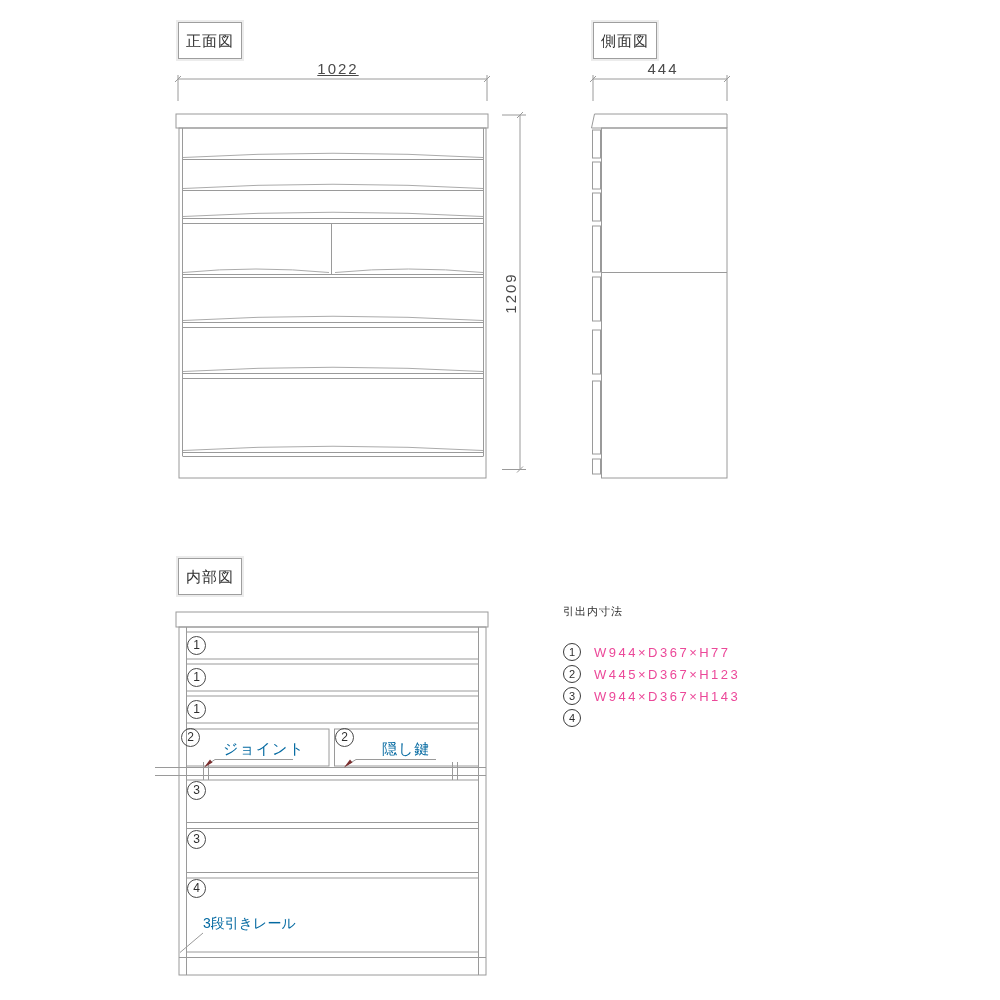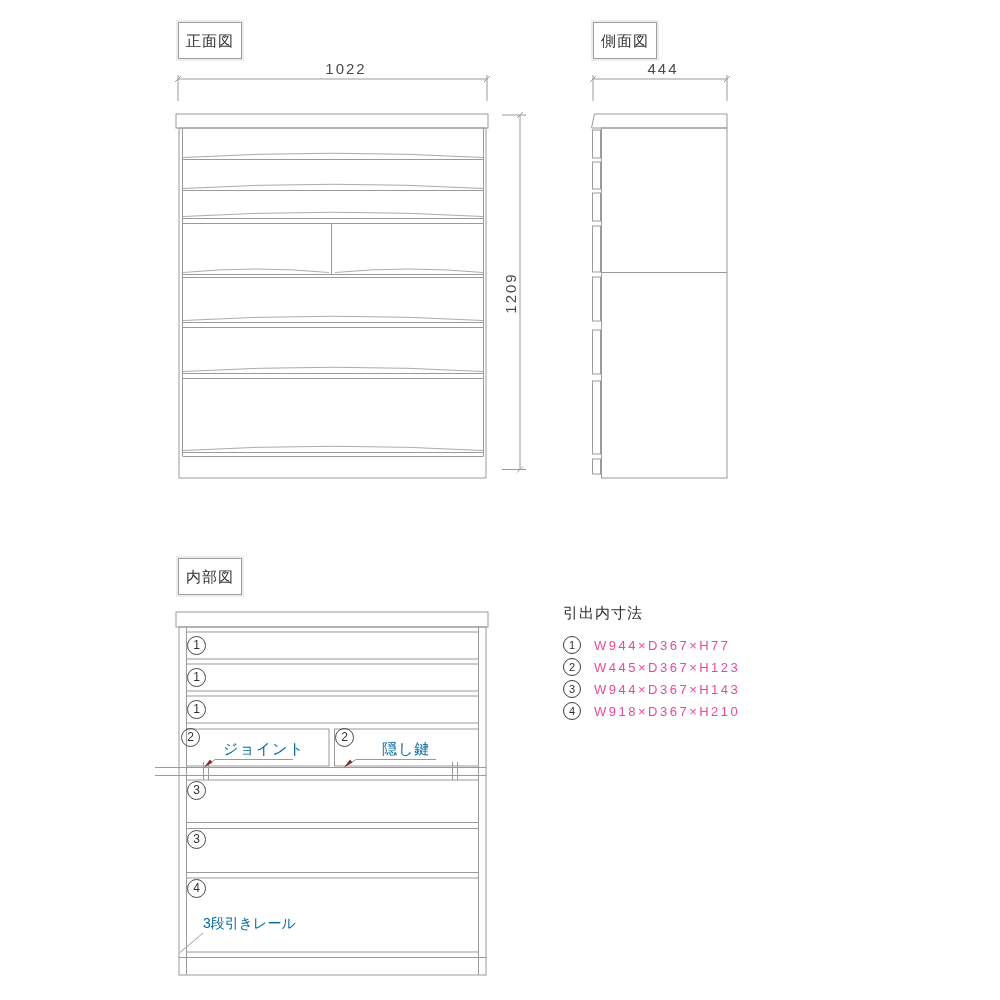--- a/index.html
+++ b/index.html
@@ -20,21 +20,21 @@
   .rot{transform:rotate(-90deg);transform-origin:center center;}
   .anno{
     position:absolute;font-size:15px;color:#0369a1;white-space:nowrap;letter-spacing:1px;
   }
   .anno.small{font-size:14px;letter-spacing:0;}
   .cnum-abs{
     position:absolute;width:17px;height:17px;border:1px solid #4a4a4a;border-radius:50%;
     font-size:12px;line-height:17px;text-align:center;color:#2f2f2f;background:transparent;
   }
   .spec{position:absolute;left:563px;top:604px;}
-  .spec-title{font-size:15px;letter-spacing:1px;color:#2f2f2f;margin-bottom:11px;}
+  .spec-title{font-size:11px;letter-spacing:1px;color:#2f2f2f;margin-bottom:22px;}
   .spec-row{display:flex;align-items:center;height:22px;gap:13px;}
   .spec-num{
     flex:0 0 auto;width:16px;height:16px;border:1px solid #3b3b3b;border-radius:50%;
     font-size:11px;line-height:16px;text-align:center;color:#2f2f2f;
   }
   .spec-dims{font-size:13px;letter-spacing:2.5px;color:#ec4899;white-space:nowrap;}
 </style>
 </head>
 <body>
 
@@ -144,21 +144,21 @@
       <path d="M436,759.5 L356,759.5 L345.5,766" fill="none" stroke="#9a9a9a" stroke-width="1"></path>
       <polygon points="344,767.5 352.5,762.5 350,759.5" fill="#7b2f2f" stroke="none"></polygon>
       <path d="M203,933 L180,952.5" fill="none" stroke="#9a9a9a" stroke-width="1"></path>
     </g>
   </svg>
 
   <div class="vlabel" style="left:178px;top:22px;">正面図</div>
   <div class="vlabel" style="left:593px;top:22px;">側面図</div>
   <div class="vlabel" style="left:178px;top:558px;">内部図</div>
 
-  <div class="dim-text" style="left:296px;top:60px;width:100px;">1022</div>
+  <div class="dim-text" style="left:288px;top:60px;width:100px;text-decoration:underline;">1022</div>
   <div class="dim-text" style="left:613px;top:60px;width:100px;">444</div>
   <div class="dim-text rot" style="left:476px;top:284px;width:70px;height:18px;">1209</div>
 
   <span class="cnum-abs" style="left:187px;top:636px;">1</span>
   <span class="cnum-abs" style="left:187px;top:668px;">1</span>
   <span class="cnum-abs" style="left:187px;top:700px;">1</span>
   <span class="cnum-abs" style="left:181px;top:728px;">2</span>
   <span class="cnum-abs" style="left:335px;top:728px;">2</span>
   <span class="cnum-abs" style="left:187px;top:781px;">3</span>
   <span class="cnum-abs" style="left:187px;top:830px;">3</span>
@@ -177,17 +177,16 @@
     <div class="spec-row">
       <span class="spec-num">2</span>
       <span class="spec-dims">W445×D367×H123</span>
     </div>
     <div class="spec-row">
       <span class="spec-num">3</span>
       <span class="spec-dims">W944×D367×H143</span>
     </div>
     <div class="spec-row">
       <span class="spec-num">4</span>
-      <span class="spec-dims">W918×D367×H210</span>
     </div>
   </div>
 
 </div>
 
 </body></html>

